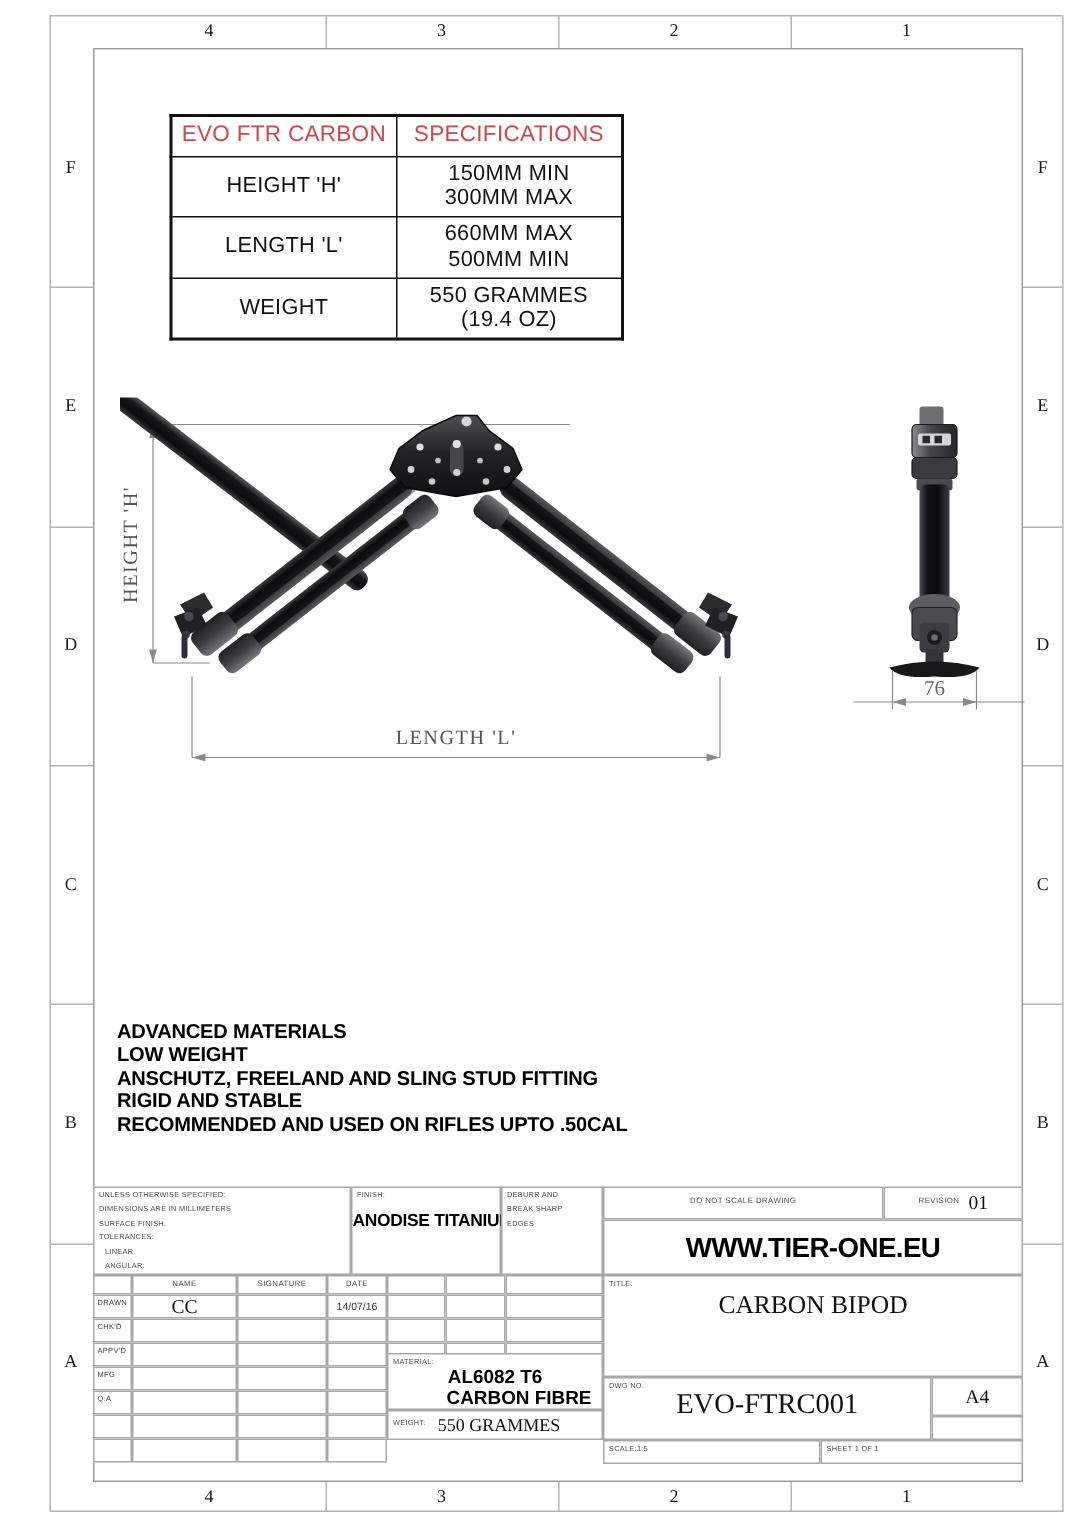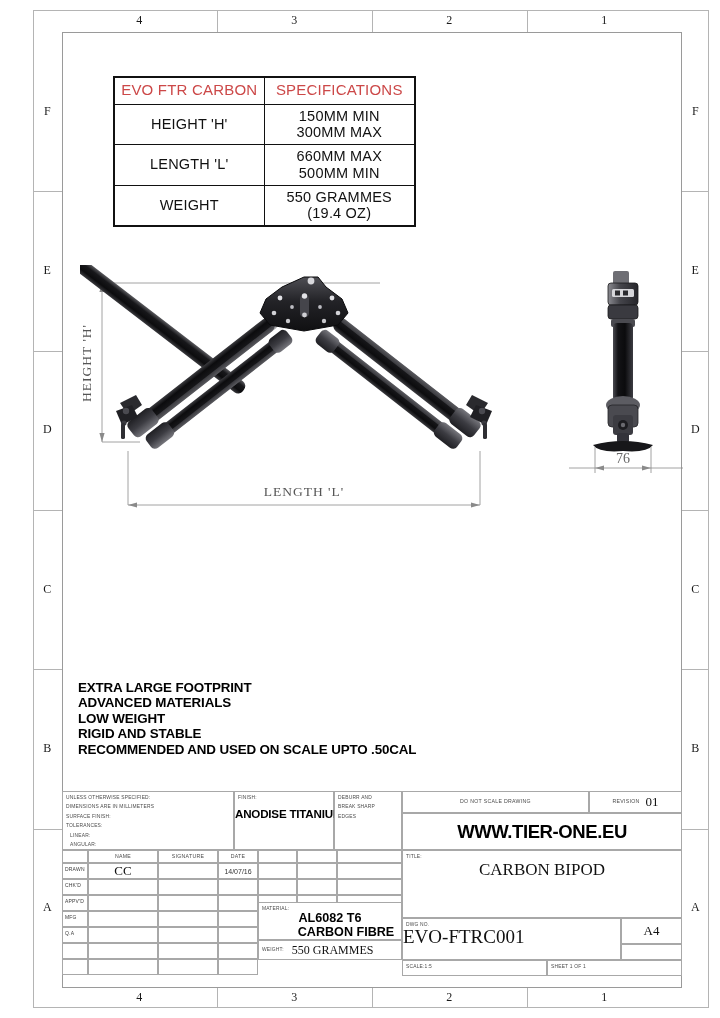--- a/index.html
+++ b/index.html
@@ -378,25 +378,25 @@
       <line x1="30" y1="182" x2="30" y2="208"></line>
       <line x1="86" y1="182" x2="86" y2="208"></line>
       <line x1="4" y1="203" x2="118" y2="203"></line>
     </g>
     <polygon points="30,203 39,200.4 39,205.6" fill="#8a8a8a"></polygon>
     <polygon points="86,203 77,200.4 77,205.6" fill="#8a8a8a"></polygon>
     <text x="58" y="198" text-anchor="middle" font-family="Liberation Serif, serif" font-size="14" fill="#666">76</text>
   </svg>
 
   <div id="features">
-    <div>EXTRA LARGE FOOTPRINT</div>
     <div>ADVANCED MATERIALS</div>
     <div>LOW WEIGHT</div>
+    <div>ANSCHUTZ, FREELAND AND SLING STUD FITTING</div>
     <div>RIGID AND STABLE</div>
-    <div>RECOMMENDED AND USED ON SCALE UPTO .50CAL</div>
+    <div>RECOMMENDED AND USED ON RIFLES UPTO .50CAL</div>
   </div>
 
   <div id="title-block">
 
     <div class="tb-box" style="left:0; top:0; width:172px; height:59px;">
       <div class="tb-tiny">UNLESS OTHERWISE SPECIFIED:</div>
       <div class="tb-tiny">DIMENSIONS ARE IN MILLIMETERS</div>
       <div class="tb-tiny">SURFACE FINISH:</div>
       <div class="tb-tiny">TOLERANCES:</div>
       <div class="tb-tiny" style="padding-left:7px">LINEAR:</div>
@@ -539,21 +539,21 @@
     </div>
 
     <div class="tb-box" style="left:196px; top:111px; width:144px; height:38px;">
       <div class="tb-tiny">MATERIAL:</div>
       <div class="tb-bold" style="font-size:12.6px; text-align:center; margin-top:-1px;">AL6082 T6</div>
       <div class="tb-bold" style="font-size:12.6px; text-align:center;padding-left:32px;">CARBON FIBRE</div>
     </div>
 
     <div class="tb-box" style="left:340px; top:127px; width:219px; height:42px;">
       <div class="tb-tiny">DWG NO.</div>
-      <div class="tb-plain" style="font-size:19px; text-align:left; margin-top:-2px;">EVO-FTRC001</div>
+      <div class="tb-plain" style="font-size:19px; text-align:center; margin-top:-2px;">EVO-FTRC001</div>
     </div>
 
     <div class="tb-box" style="left:559px; top:127px; width:61px; height:26px;">
       <div class="ctr">
           <span class="tb-plain" style="font-size:13px;">A4</span>
         </div>
     </div>
     <div class="tb-box" style="left:559px; top:153px; width:61px; height:16px;"></div>
 
     <div class="tb-box" style="left:196px; top:149px; width:144px; height:20px;">

